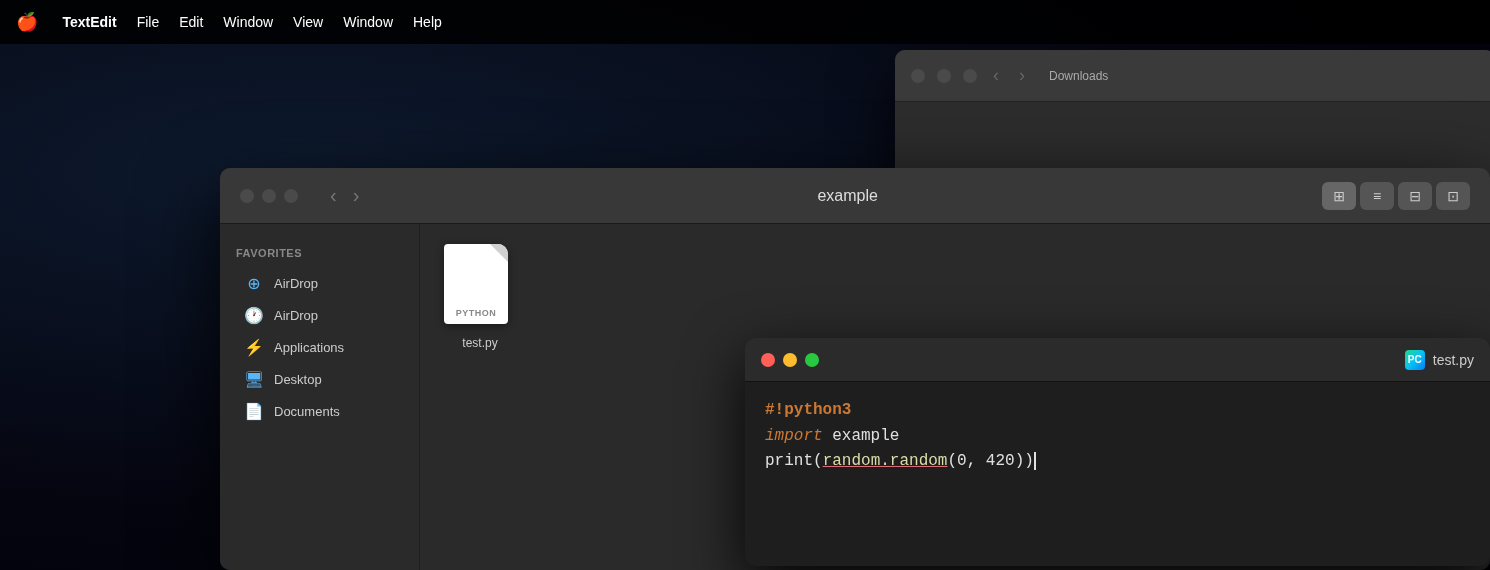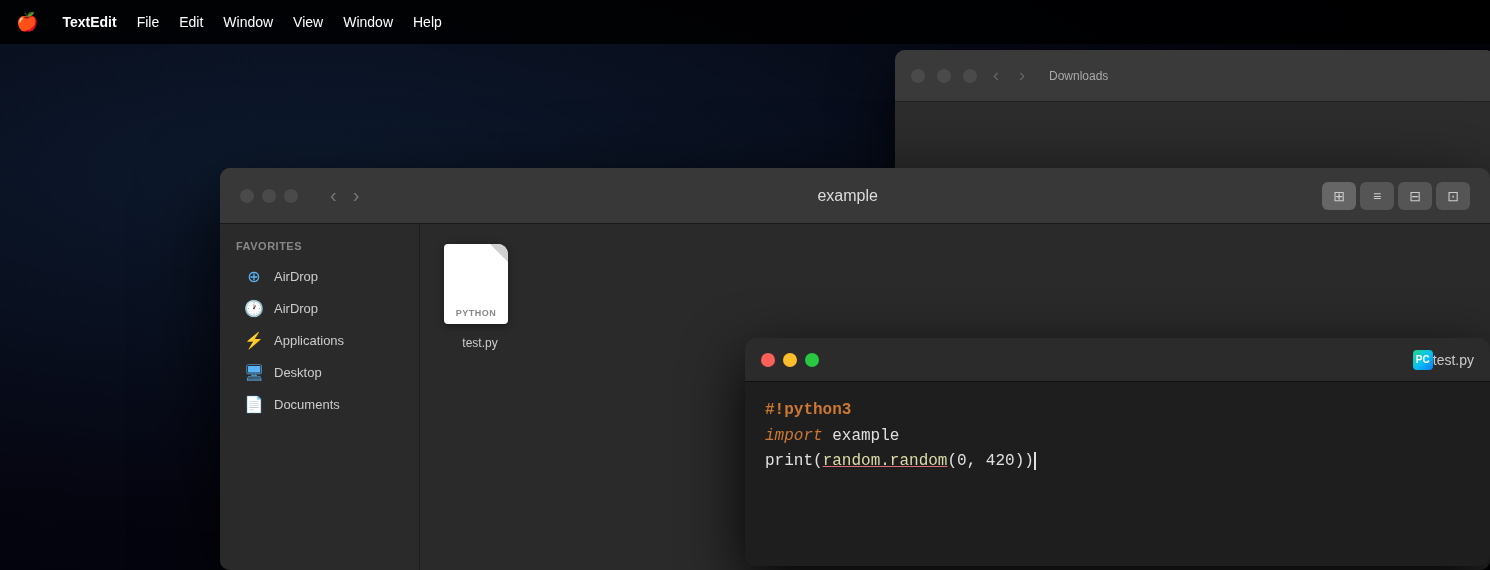--- a/index.html
+++ b/index.html
@@ -162,21 +162,21 @@
     .finder-body {
       display: flex;
       height: calc(100% - 56px);
     }
 
     
     .finder-sidebar {
       width: 200px;
       background: #2a2a2a;
       border-right: 1px solid #1e1e1e;
-      padding: 16px 0;
+      padding: 23px 0;
       overflow-y: auto;
     }
     .sidebar-section-label {
       color: #888;
       font-size: 11px;
       font-weight: 600;
       text-transform: uppercase;
       letter-spacing: 0.5px;
       padding: 0 16px 8px;
     }
@@ -283,20 +283,21 @@
     }
     .pycharm-title {
       flex: 1;
       text-align: right;
       color: #ccc;
       font-size: 14px;
       font-weight: 500;
       display: flex;
       align-items: center;
       justify-content: flex-end;
+      gap: 8px;
     }
     .pycharm-icon {
       width: 20px; height: 20px;
       background: linear-gradient(135deg, #21d789 0%, #07c3f2 50%, #087cfa 100%);
       border-radius: 4px;
       display: flex; align-items: center; justify-content: center;
       font-size: 10px;
       color: white;
       font-weight: 900;
     }

